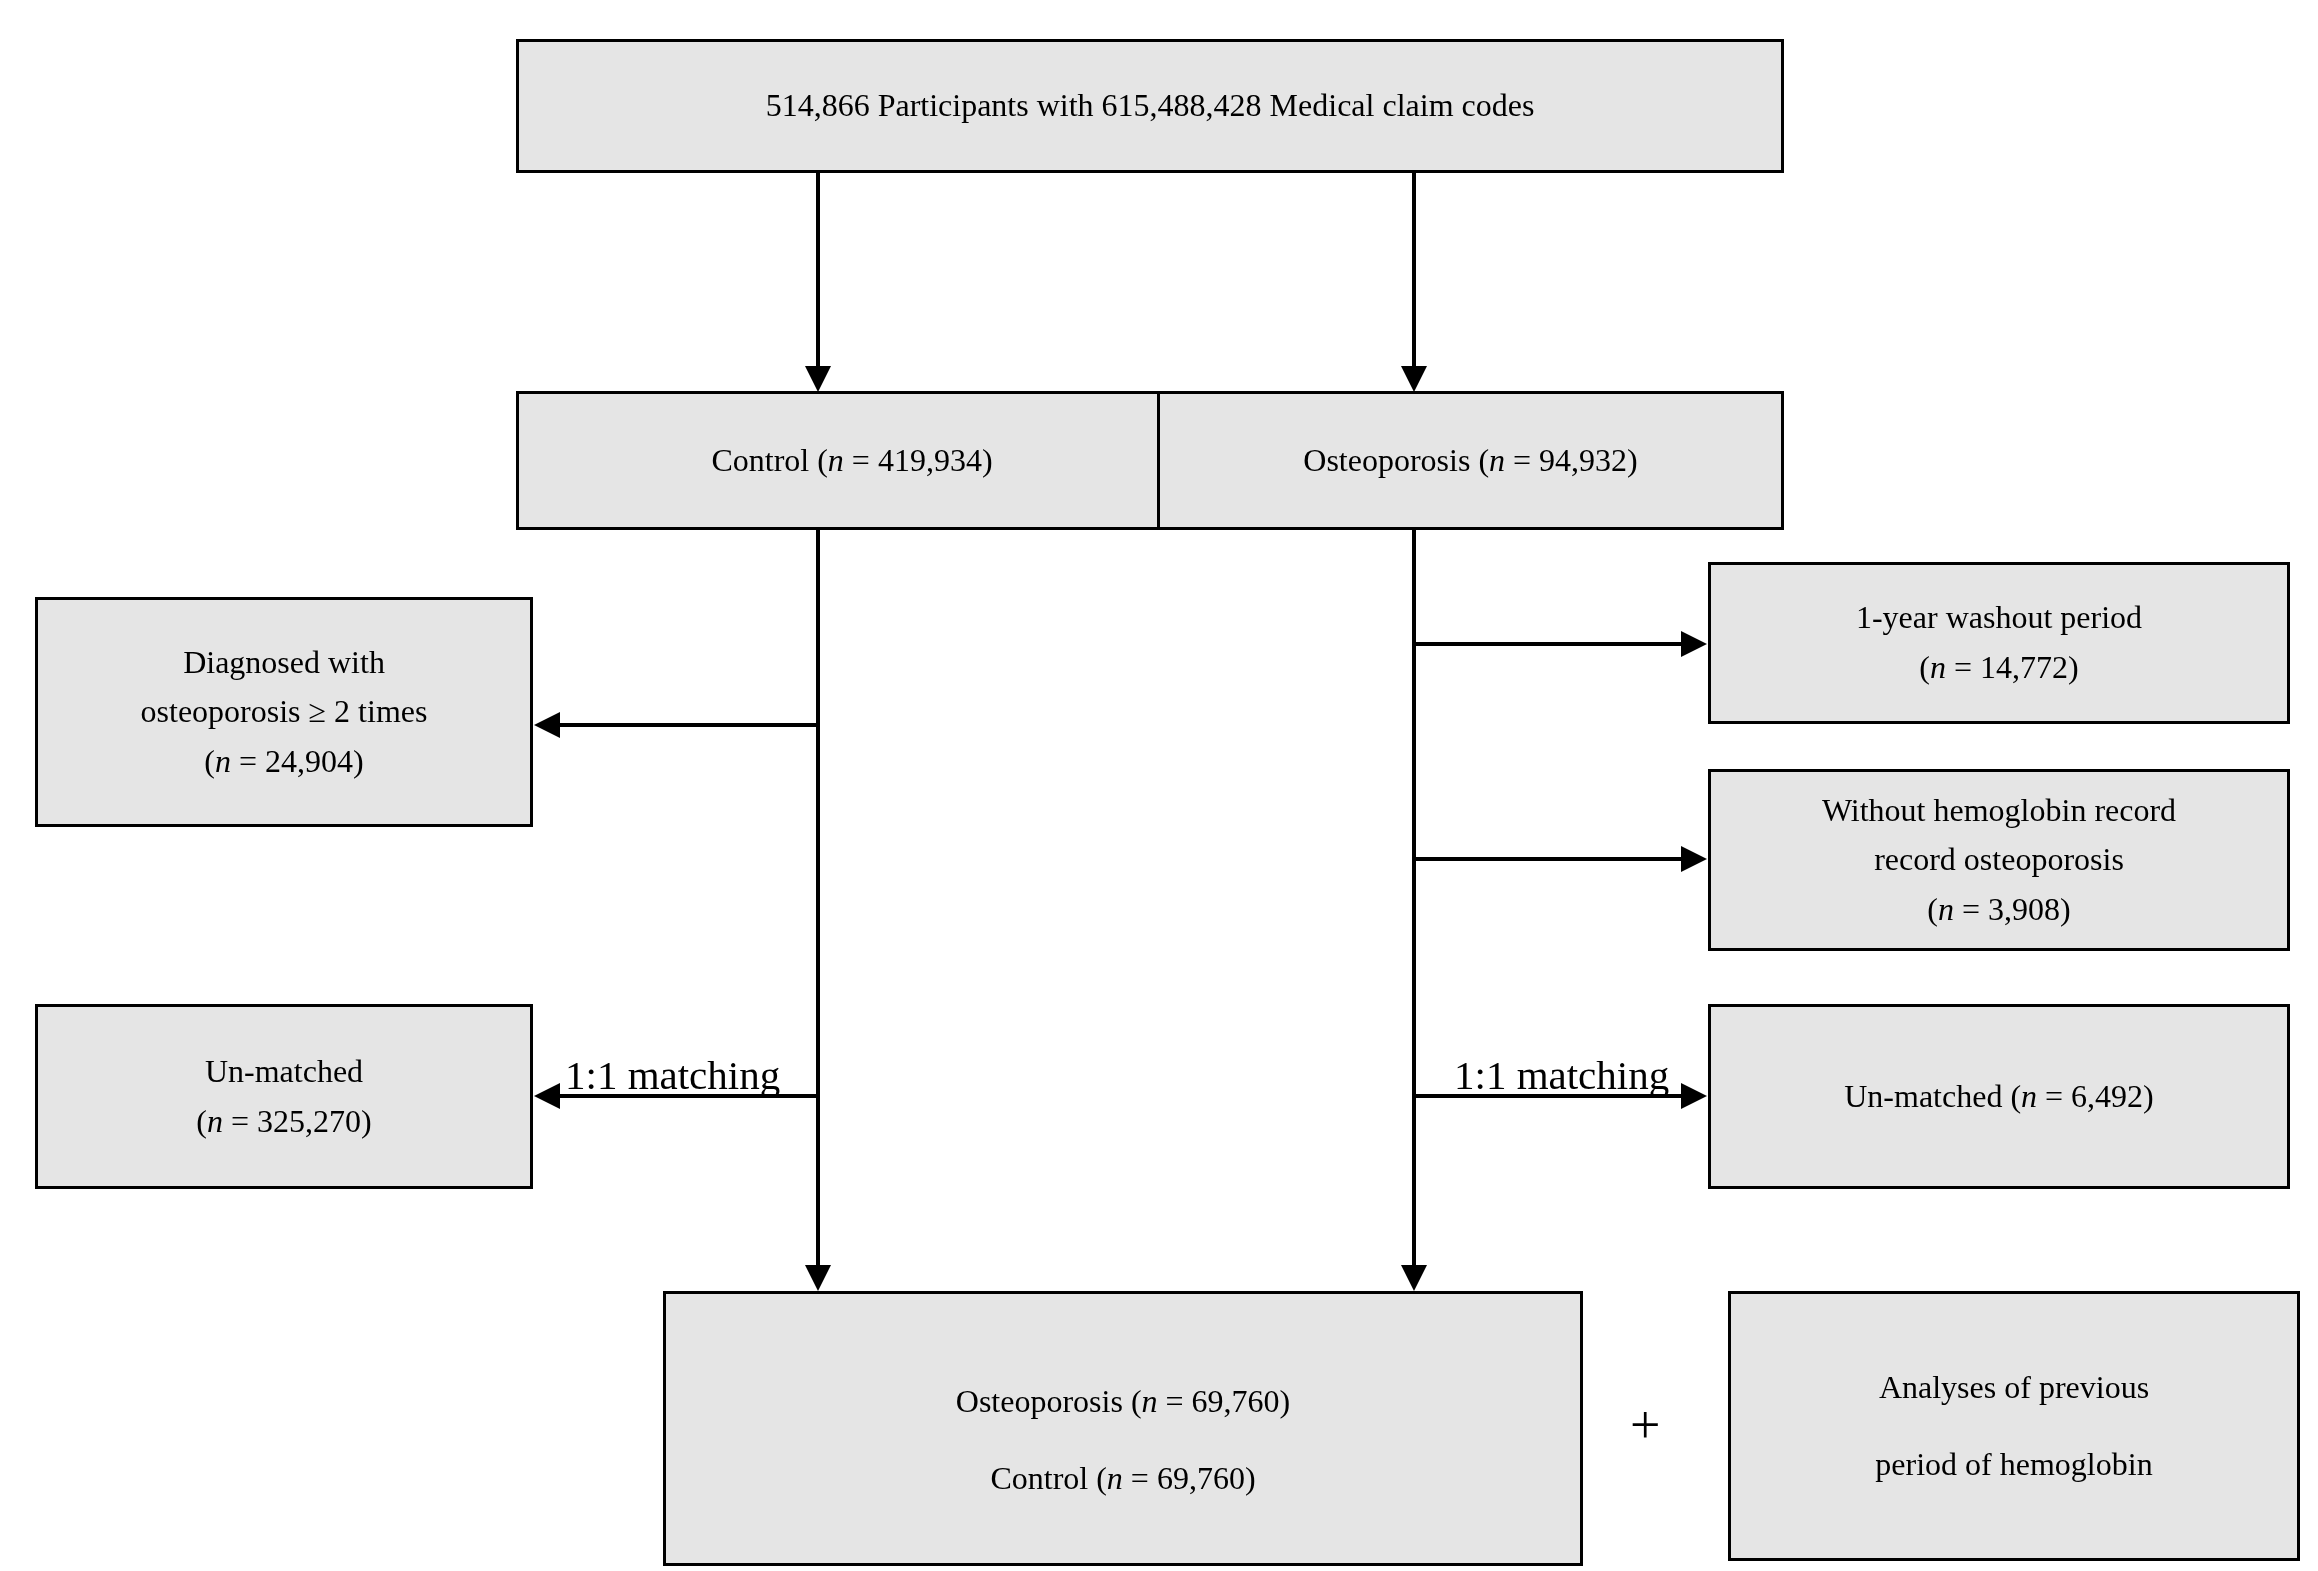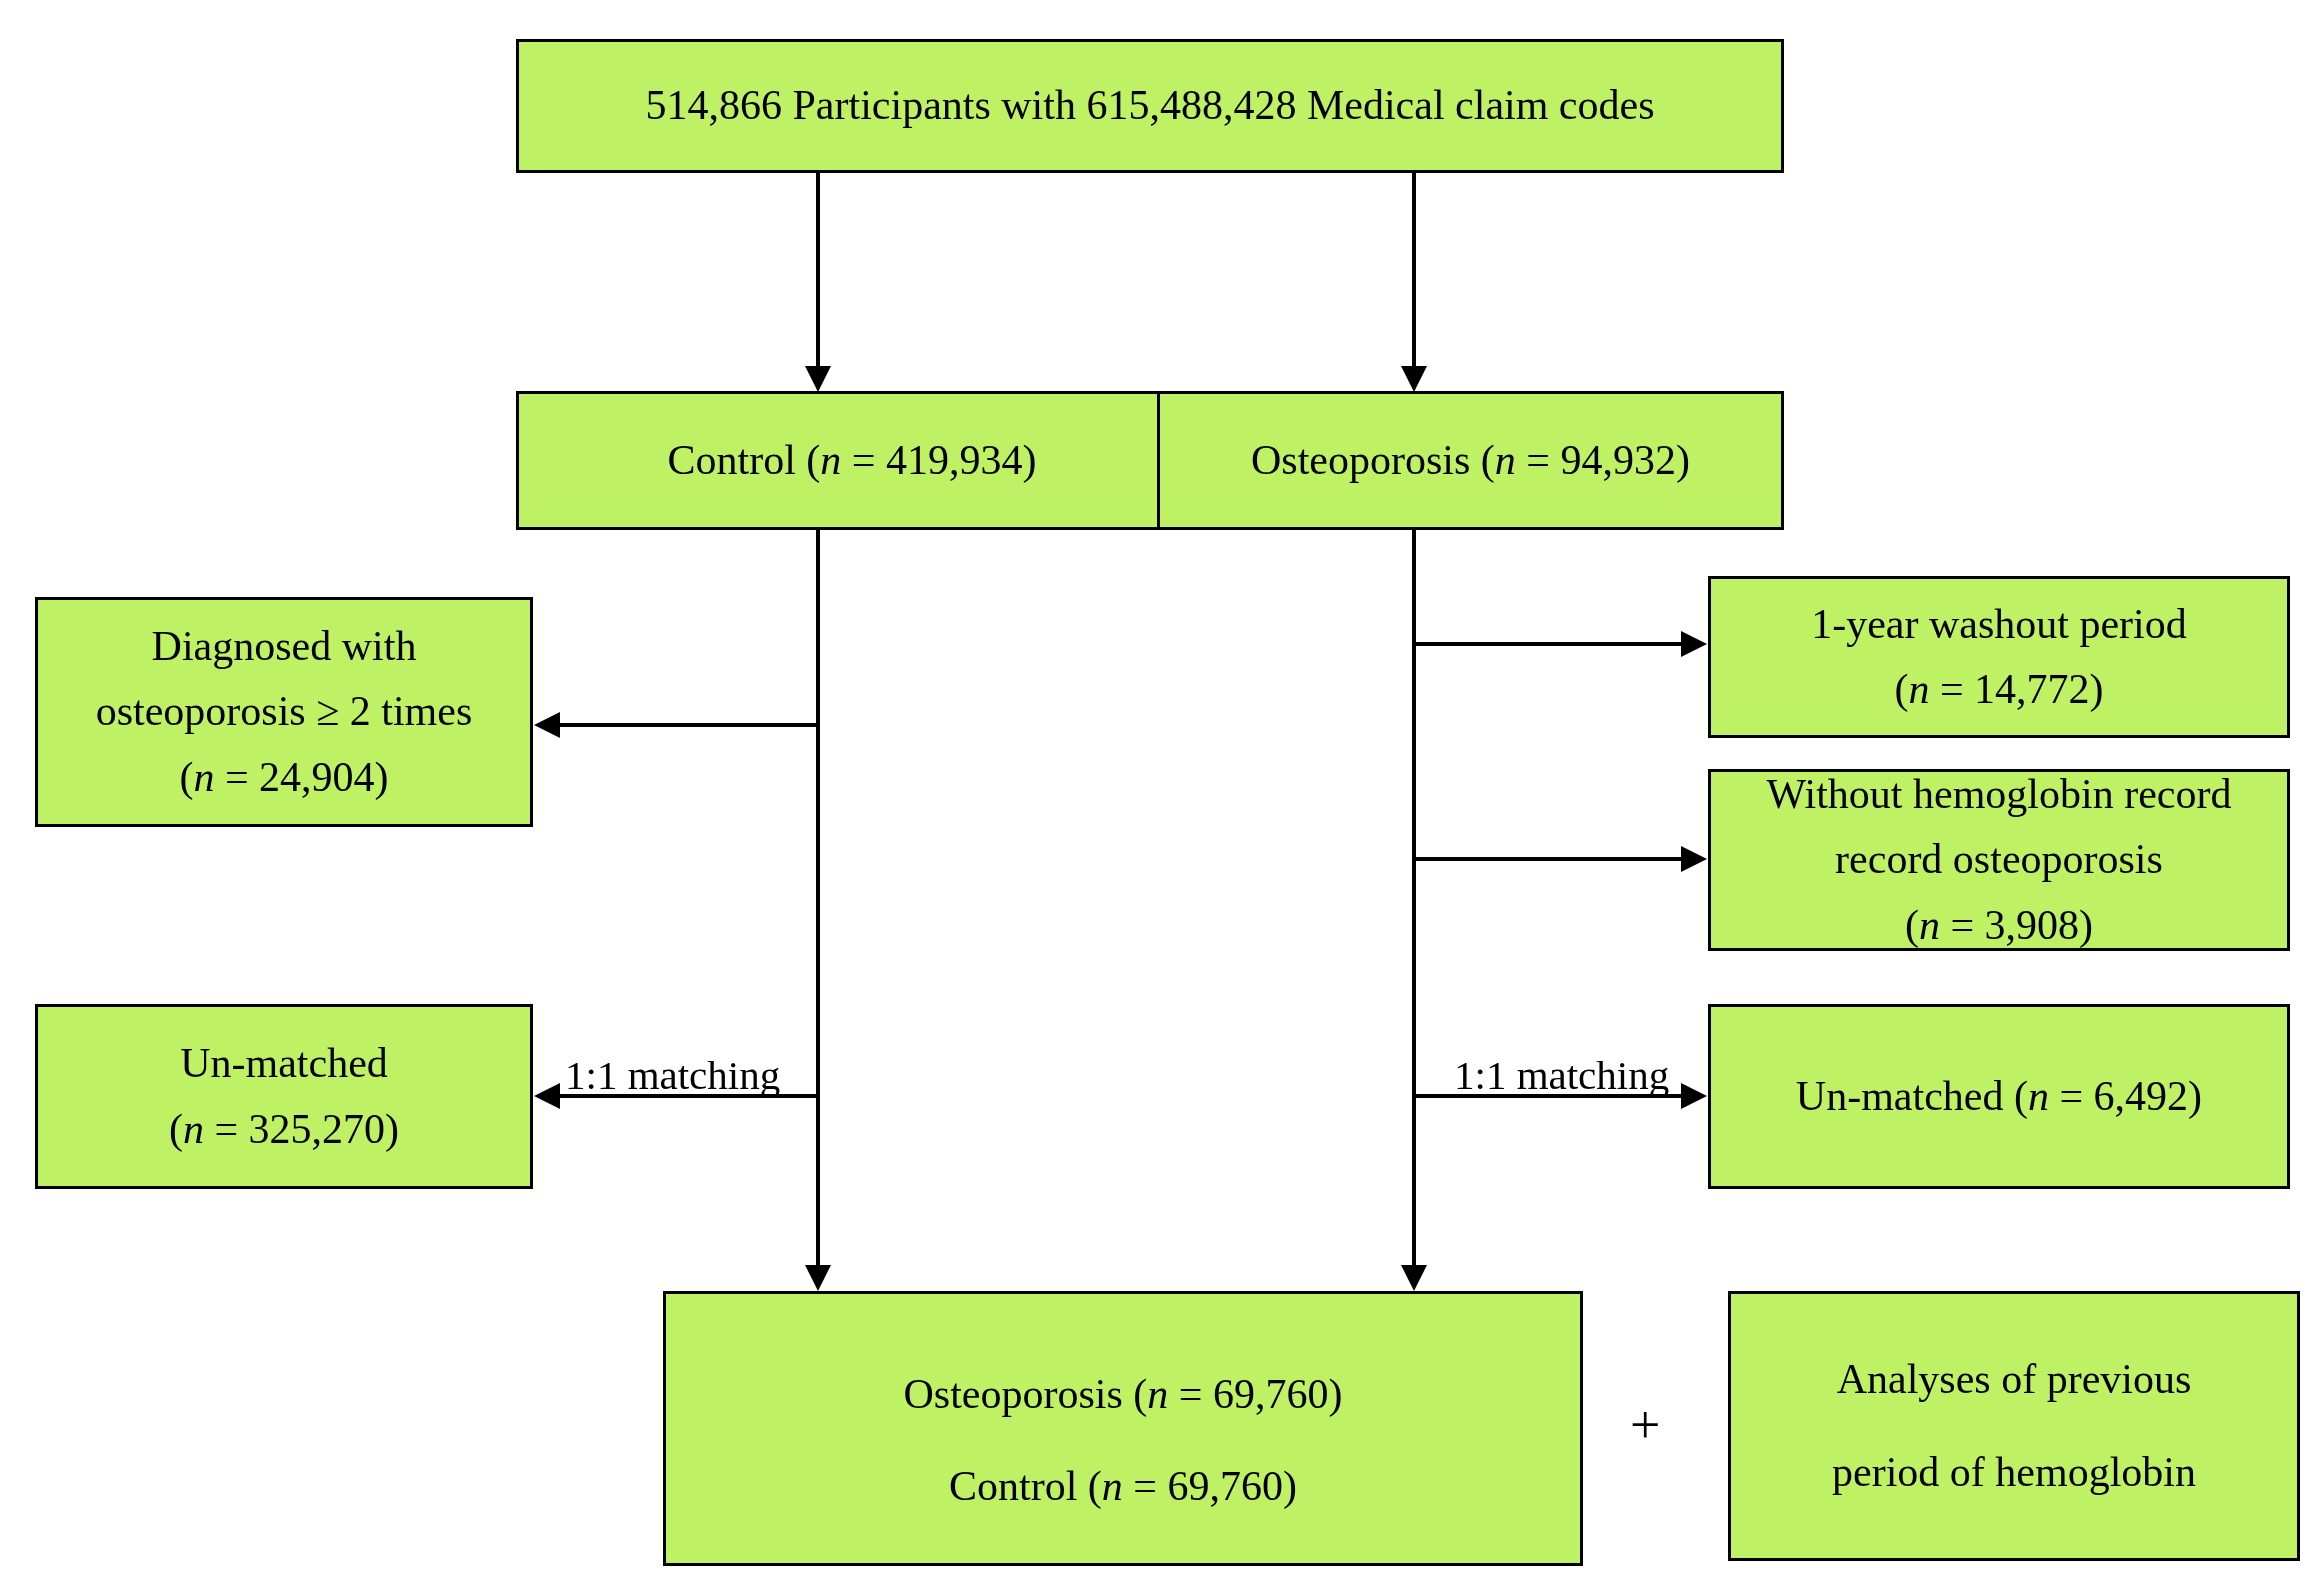--- a/index.html
+++ b/index.html
@@ -14,28 +14,28 @@
     height: 1571px;
     background: #ffffff;
     font-family: "Liberation Serif", "DejaVu Serif", serif;
     color: #000000;
     overflow: hidden;
   }
   .box {
     position: absolute;
     box-sizing: border-box;
     border: 3.9px solid #000000;
-    background: #bef264;
+    background: #e5e5e5;
     display: flex;
     flex-direction: column;
     align-items: center;
     justify-content: center;
     text-align: center;
     line-height: 1.55;
-    font-size: 42px;
+    font-size: 32px;
     padding: 3.4px 7.8px;
   }
   .box .line {
     display: block;
     white-space: nowrap;
   }
   em.n {
     font-style: italic;
   }
   
@@ -138,21 +138,21 @@
     <span class="line">Diagnosed with</span>
     <span class="line">osteoporosis ≥ 2 times</span>
     <span class="line">(<em class="n">n</em> = 24,904)</span>
   </div>
 
   <div class="box" style="left:35px; top:1004px; width:498px; height:185px;">
     <span class="line">Un-matched</span>
     <span class="line">(<em class="n">n</em> = 325,270)</span>
   </div>
 
-  <div class="box" style="left:1708px; top:576px; width:582px; height:162px;">
+  <div class="box" style="left:1708px; top:562px; width:582px; height:162px;">
     <span class="line">1-year washout period</span>
     <span class="line">(<em class="n">n</em> = 14,772)</span>
   </div>
 
   <div class="box" style="left:1708px; top:769px; width:582px; height:182px;">
     <span class="line">Without hemoglobin record</span>
     <span class="line">record osteoporosis</span>
     <span class="line">(<em class="n">n</em> = 3,908)</span>
   </div>
 

